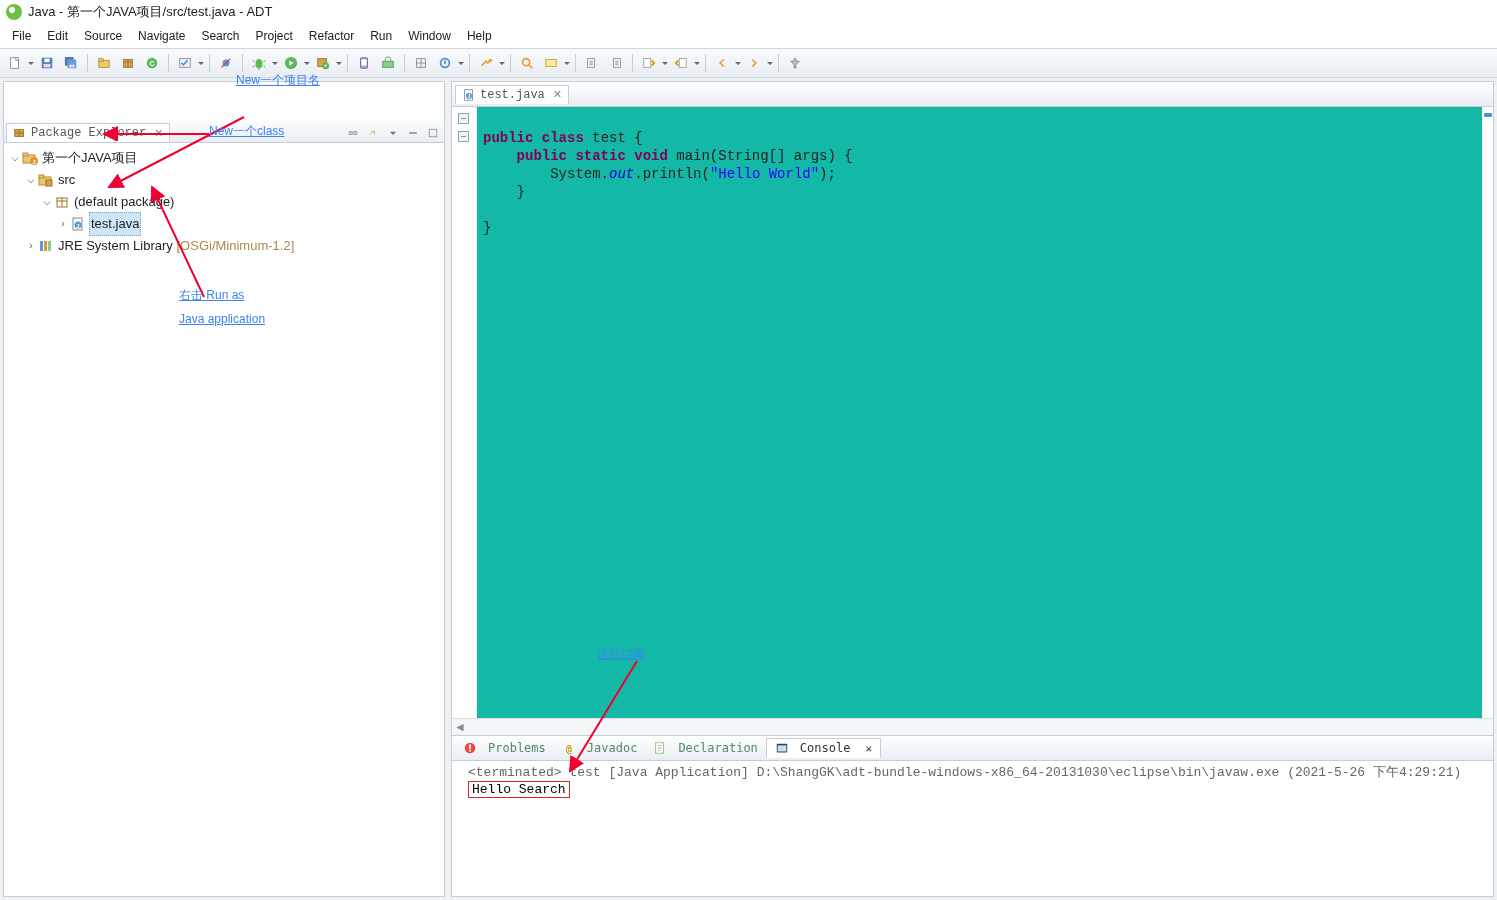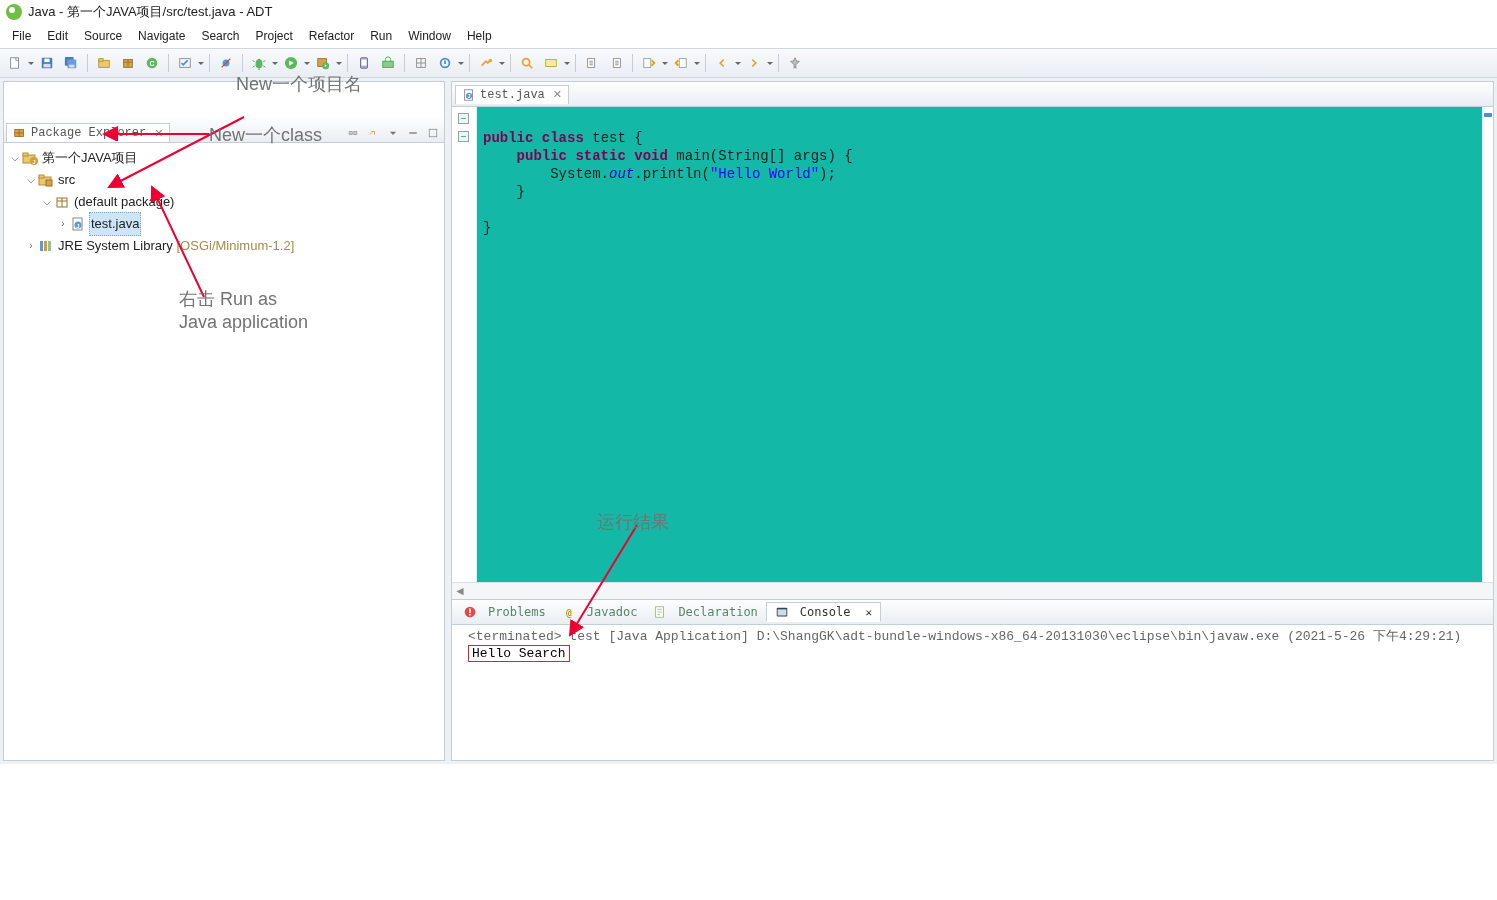--- a/index.html
+++ b/index.html
@@ -1,16 +1,16 @@
 <!DOCTYPE html>
 <html><head>
 <meta charset="utf-8">
 <style>
   html,body{margin:0;padding:0;font-family:"Segoe UI",Tahoma,sans-serif;font-size:12px;color:#222;background:#fff;height:100%;}
-  .window{display:flex;flex-direction:column;height:764px;width:1497px;position:relative;overflow:hidden;}
+  .window{display:flex;flex-direction:column;height:900px;width:1497px;position:relative;overflow:hidden;}
   .titlebar{display:flex;align-items:center;padding:3px 6px;background:#fff;font-size:13px;}
   .titlebar .app-icon{width:16px;height:16px;margin-right:6px;border-radius:8px;background:#6fbf44;display:inline-block;position:relative;}
   .titlebar .app-icon::after{content:"";position:absolute;left:3px;top:3px;width:6px;height:6px;border-radius:3px;background:#fff;}
   .menubar{display:flex;padding:2px 4px;background:#fff;}
   .menubar .menu-item{padding:3px 8px;cursor:default;}
   .toolbar{display:flex;align-items:center;padding:3px 4px;background:linear-gradient(#f8fafc,#e9eef4);border-top:1px solid #d0d7de;border-bottom:1px solid #d0d7de;gap:2px;}
   .tbtn{width:20px;height:20px;display:flex;align-items:center;justify-content:center;border:1px solid transparent;border-radius:2px;}
   .tbtn svg{width:14px;height:14px;}
   .tsep{width:1px;height:18px;background:#c5cdd5;margin:0 3px;}
   .drop{width:6px;height:20px;display:flex;align-items:center;justify-content:center;}
@@ -49,21 +49,21 @@
   .bottom-views{height:160px;display:flex;flex-direction:column;border-top:1px solid #c5cdd5;background:#fff;}
   .bottom-tabs{display:flex;align-items:center;background:linear-gradient(#fdfefe,#e9eef4);border-bottom:1px solid #c5cdd5;padding:0 3px;height:24px;gap:0;}
   .btab{display:flex;align-items:center;gap:11px;padding:2px 8px;color:#586;font-family:Consolas,monospace;font-size:12px;}
   .btab.active{background:#fff;border:1px solid #c5cdd5;border-bottom-color:#fff;color:#333;}
   .btab .ticon{width:14px;height:14px;}
   .console{flex:1;padding:2px 16px;font-family:Consolas,"Courier New",monospace;font-size:13px;}
   .console .hdr{color:#666;}
   .console .out-box{display:inline-block;border:1px solid #d23;padding:0 3px;}
   .console .out{color:#000;}
   
-  .anno{position:absolute;color:#737373;font-size:18px;font-family:"Microsoft YaHei","SimSun",sans-serif;pointer-events:none;}
+  .anno{position:absolute;color:#3b82f6;font-size:12px;font-family:"Microsoft YaHei","SimSun",sans-serif;pointer-events:none;text-decoration:underline;}
   .arrow-svg{position:absolute;pointer-events:none;}
   .rvbar{width:10px;background:#fff;border-left:1px solid #eee;position:relative;}
   .rvbar .mk{position:absolute;left:1px;width:8px;height:4px;background:#4a90d9;border-radius:1px;}
 </style>
 </head>
 <body>
 
 <div class="window">
 
   <div class="titlebar">

